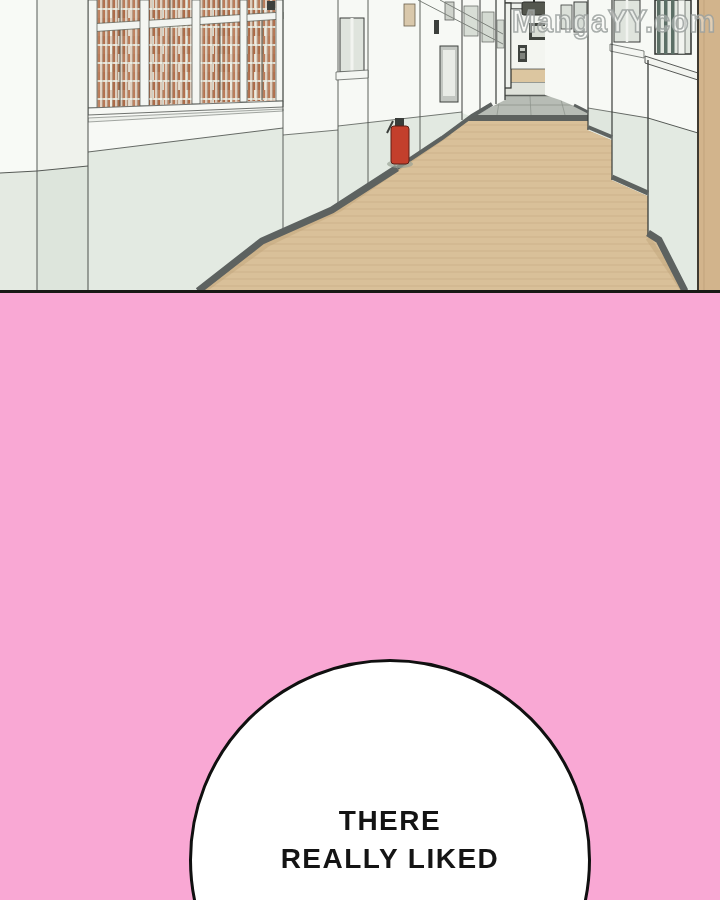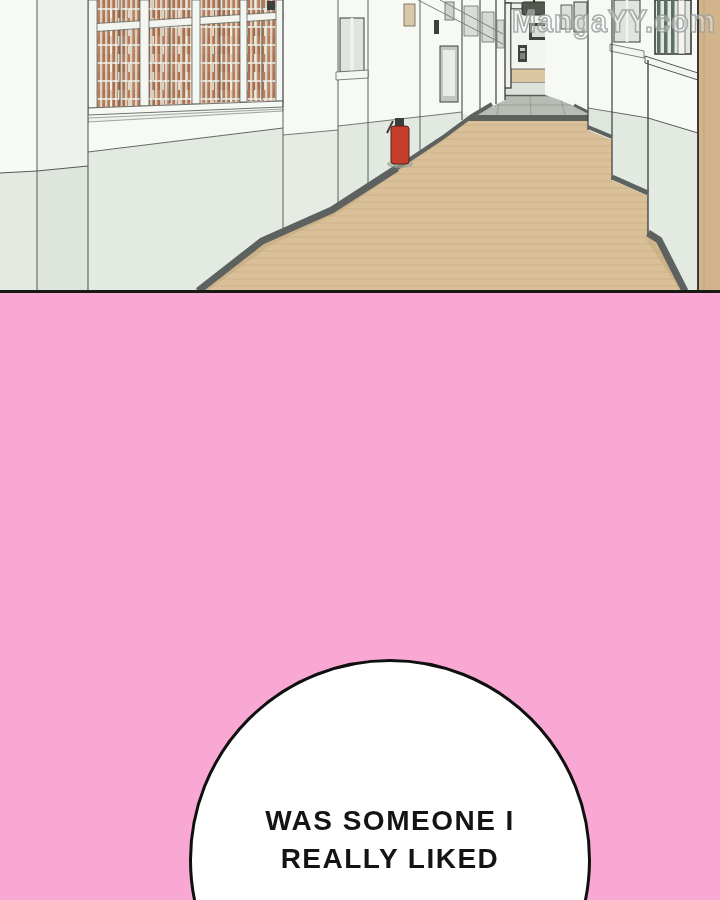--- a/index.html
+++ b/index.html
@@ -222,17 +222,17 @@
         <line x1="704" y1="0" x2="704" y2="293" stroke="#bd9f78" stroke-width="1" opacity="0.8"></line>
       </g>
     </g>
 
     <text x="512" y="32" font-size="31" font-weight="bold" letter-spacing="1" textLength="204" lengthAdjust="spacingAndGlyphs" fill="#ffffff" fill-opacity="0.35" stroke="#9aa09e" stroke-opacity="0.85" stroke-width="1.6" font-family="Liberation Sans, sans-serif">MangaYY.com</text>
 
     <rect x="0" y="290" width="720" height="3" fill="#181815"></rect>
   </svg>
 
   <div class="bubble">
-    <span>WAS SOMEONE I</span>
+    <span>THERE</span>
     <span>REALLY LIKED</span>
   </div>
 
 </div>
 
 </body></html>

